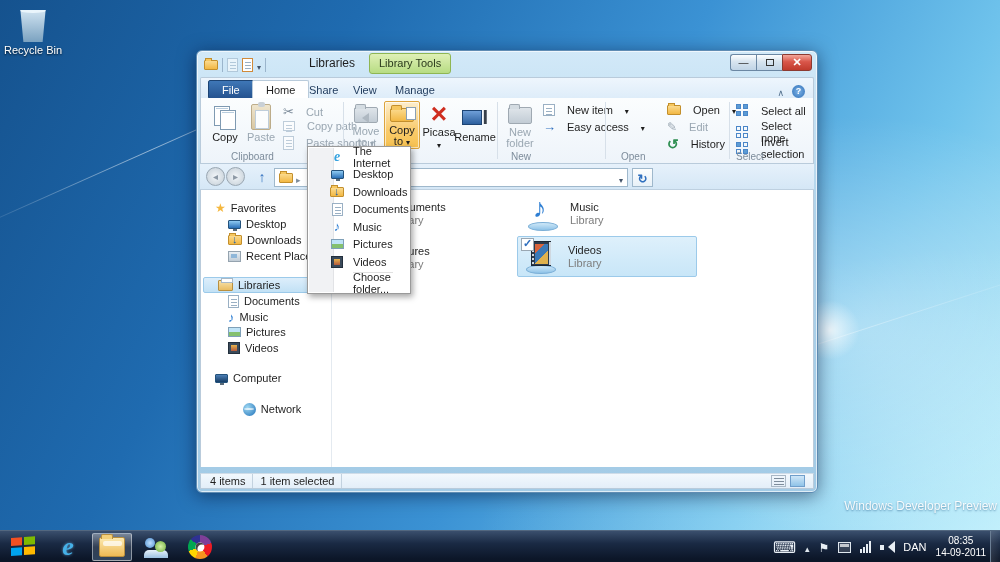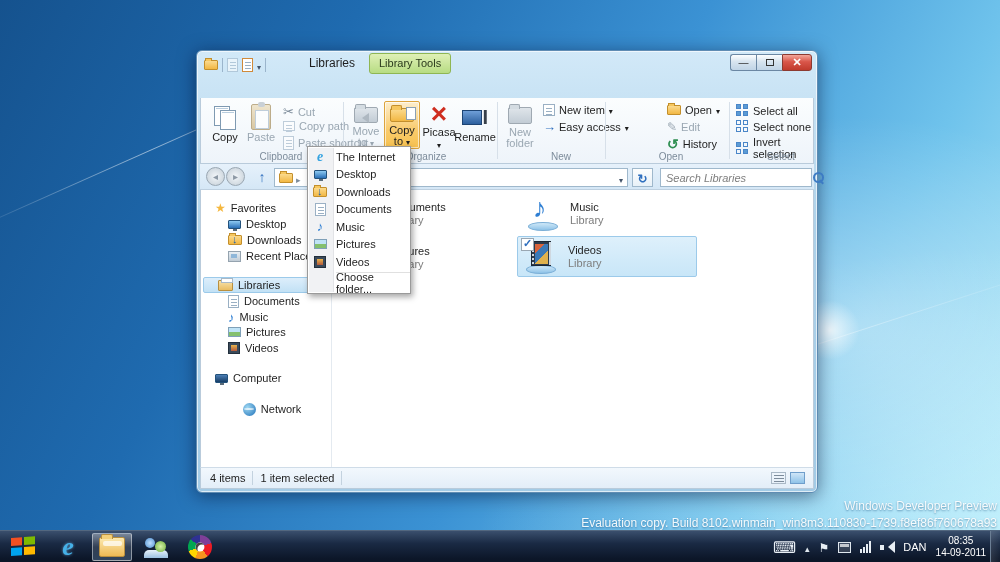--- a/index.html
+++ b/index.html
@@ -66,29 +66,29 @@
   .tab.active { background:#fff; border:1px solid #b9cbdb; border-bottom:1px solid #fff;
     border-radius:2px 2px 0 0; color:#1e1e1e; }
   .ribbonctl { position:absolute; right:8px; top:4px; display:flex; gap:8px; align-items:center; }
   .g-chevup::before { content:"∧"; font-size:9px; color:#56738f; }
   .helpdot { width:13px; height:13px; border-radius:50%; background:radial-gradient(#7db4e8,#2d6db5);
     color:#fff; font-size:9px; font-weight:bold; display:flex; align-items:center; justify-content:center; }
 
   
   .ribbon { position:absolute; left:3px; right:3px; top:47px; height:66px; background:linear-gradient(#fbfdfe,#eef4fa);
     border:1px solid #b9cbdb; border-top:none; }
-  .grouplabel { position:absolute; bottom:1px; font-size:10px; color:#7d8c9b; text-align:center; }
+  .grouplabel { position:absolute; bottom:1px; font-size:10px; color:#7d8c9b; }
   .gsep { position:absolute; top:4px; bottom:4px; width:1px; background:#d7e0e9; }
   .bigbtn { position:absolute; top:3px; width:36px; height:48px; display:flex; flex-direction:column;
     align-items:center; font-size:11px; color:#1e1e1e; border-radius:2px; }
   .bigbtn .lbl { line-height:11px; text-align:center; }
   .bigbtn.disabled { color:#9aa7b2; }
   .bigbtn.hl { background:linear-gradient(#fdeecd,#f9cb6d 60%,#f6c14f); border:1px solid #dda43d;
     box-shadow:inset 0 0 0 1px rgba(255,255,255,.6); }
-  .smallbtn { position:absolute; display:flex; align-items:center; gap:4px; font-size:11px; color:#1e1e1e; }
+  .smallbtn { position:absolute; display:flex; align-items:center; gap:12px; font-size:11px; color:#1e1e1e; }
   .smallbtn.disabled { color:#9aa7b2; }
   .g-dd::before { content:"▾"; font-size:8px; color:inherit; }
 
   
   .icopy { width:22px; height:26px; position:relative; margin:3px 0 2px; }
   .icopy::before,.icopy::after { content:""; position:absolute; width:14px; height:18px; background:#fff;
     border:1px solid #7f9ab2; box-shadow:inset 0 0 0 1px #fff, inset 3px 4px 0 -2px #b9cdde; }
   .icopy::before { left:0; top:2px; } .icopy::after { left:6px; top:6px; }
   .ipaste { width:20px; height:26px; margin:3px 0 2px; background:linear-gradient(#e8d6ae,#c8a868);
     border:1px solid #96793f; border-radius:2px; position:relative; }
@@ -185,33 +185,33 @@
     box-shadow:inset 3px 0 0 #55платí; }
   .bigfilm::before { content:""; position:absolute; left:3px; top:2px; width:13px; height:20px;
     background:linear-gradient(135deg,#d8643c 0 30%, #3a79b8 30% 60%, #e0b14c 60%); }
   .bigfilm::after { content:""; position:absolute; left:0; top:0; bottom:0; width:2px;
     background:repeating-linear-gradient(180deg,#cfd8e0 0 2px, #2c3b4d 2px 4px); box-shadow:17px 0 0 #cfd8e0; }
   .bigpage { position:absolute; left:10px; top:0; width:17px; height:24px; background:#fff; border:1px solid #9ab0c4; }
   .checkover { position:absolute; left:-2px; top:-2px; width:13px; height:13px; background:#fff; border:1px solid #9aa7b2; z-index:2; }
   .checkover::before { content:"✓"; position:absolute; left:1px; top:-2px; color:#2f6fbe; font-size:11px; font-weight:bold; }
 
   
-  .statusbar { position:absolute; left:3px; right:3px; bottom:3px; height:22px;
+  .statusbar { position:absolute; left:3px; right:3px; bottom:3px; height:16px;
     background:linear-gradient(#f2f8fd,#e3eef8); border:1px solid #b9cbdb; border-top:1px solid #cfdce8;
     display:flex; align-items:center; font-size:11px; color:#1e1e1e; }
   .statusbar .sep { width:1px; height:14px; background:#c3d2df; margin:0 7px; }
   .viewicons { margin-left:auto; display:flex; gap:4px; margin-right:8px; }
   .vlist { width:15px; height:12px; border:1px solid #a9b8c6; position:relative; }
   .vlist::before { content:""; position:absolute; left:2px; top:2px; width:10px; height:1px; background:#7d8c9b;
     box-shadow:0 3px 0 #7d8c9b, 0 6px 0 #7d8c9b; }
   .vthumb { width:15px; height:12px; border:1px solid #6f9ecb; background:linear-gradient(#cfe6f8,#8fc3e8); }
 
   
   .menu { position:absolute; left:307px; top:146px; width:104px; z-index:50; background:#fff;
-    border:1px solid #9a9a9a; box-shadow:2px 3px 6px rgba(0,0,0,.35); padding:1px 0; }
+    border:1px solid #9a9a9a; box-shadow:2px 3px 6px rgba(0,0,0,.35); padding:1px 17px; }
   .menu::before { content:""; position:absolute; left:1px; top:1px; bottom:1px; width:24px;
     background:#f1f2f4; border-right:1px solid #e2e3e6; }
   .mitem { position:relative; height:17.5px; display:flex; align-items:center; gap:9px; padding-left:5px;
     font-size:11px; color:#1e1e1e; }
   .mitem .mico { width:14px; display:flex; justify-content:center; flex:none; }
   .msep { position:relative; height:2px; margin:1px 0 1px 28px; border-top:1px solid #e0e0e0; }
   .g-e::before { content:"e"; font-family:"Liberation Serif",serif; font-style:italic; font-weight:bold; color:#35a3e0; font-size:14px; line-height:12px; }
 
   
   .taskbar { position:absolute; left:0; bottom:0; width:1000px; height:32px; z-index:100;
@@ -258,23 +258,26 @@
 <body>
 
 <div class="stage">
 
   <div class="desktop">
     <div class="streak" style="left:-60px; top:150px; width:420px; transform:rotate(-24deg);"></div>
     <div class="streak" style="left:620px; top:330px; width:480px; transform:rotate(-18deg); opacity:.6;"></div>
     <div class="sparkle" style="left:800px; top:300px;"></div>
   </div>
 
+  <div class="deskicon" style="left:0; top:8px;">
+    <div class="bin"></div>
+    <div>Recycle Bin</div>
+  </div>
 
   <div class="watermark" style="bottom:49px;">Windows Developer Preview</div>
-  <div class="watermark" style="bottom:32px;">Evaluation copy. Build 8102.winmain_win8m3.110830-1739.f8ef86f760678a93</div>
 
   <div class="window">
 
     <div class="titlebar">
       <div class="qat">
         <div class="minifolder"></div>
         <div class="sep"></div>
         <div class="minipage" style="opacity:.55;"></div>
         <div class="minipage" style="border-color:#d08a3a;"></div>
         <span class="g-dd" style="color:#44546a;"></span>
@@ -284,20 +287,31 @@
       <span class="toolslabel">Library Tools</span>
       <div class="winbtns">
         <div class="wbtn">—</div>
         <div class="wbtn">
             <span class="maxglyph"></span>
           </div>
         <div class="wbtn close">✕</div>
       </div>
     </div>
 
+    <div class="tabrow">
+      <div class="tab file" style="left:7px;">File</div>
+      <div class="tab active" style="left:51px;">Home</div>
+      <div class="tab" style="left:95px;">Share</div>
+      <div class="tab" style="left:139px;">View</div>
+      <div class="tab" style="left:181px;">Manage</div>
+      <div class="ribbonctl">
+        <span class="g-chevup"></span>
+        <span class="helpdot">?</span>
+      </div>
+    </div>
 
     <div class="ribbon">
 
       <div class="bigbtn" style="left:6px;">
         <div class="icopy"></div>
         <div class="lbl">Copy</div>
       </div>
       <div class="bigbtn disabled" style="left:42px;">
         <div class="ipaste" style="opacity:.6;"></div>
         <div class="lbl">Paste</div>
@@ -418,24 +432,20 @@
           <span class="g-up"></span>
         </div>
       <div class="addrfield">
         <div class="minifolder"></div>
         <span class="g-crumb"></span>
         <span class="g-dd addr-dd" style="color:#44546a;"></span>
       </div>
       <div class="refbtn">
           <span class="g-refresh"></span>
         </div>
-      <div class="searchbox">
-        <input type="text" placeholder="Search Libraries" style="">
-        <div class="mag"></div>
-      </div>
     </div>
 
     <div class="contentarea">
       <div class="navpane">
         <div class="navitem" style="top:10px;">
           <span class="g-star"></span>
           <span>Favorites</span>
         </div>
         <div class="navitem child" style="top:26px;">
           <div class="monitor"></div>

